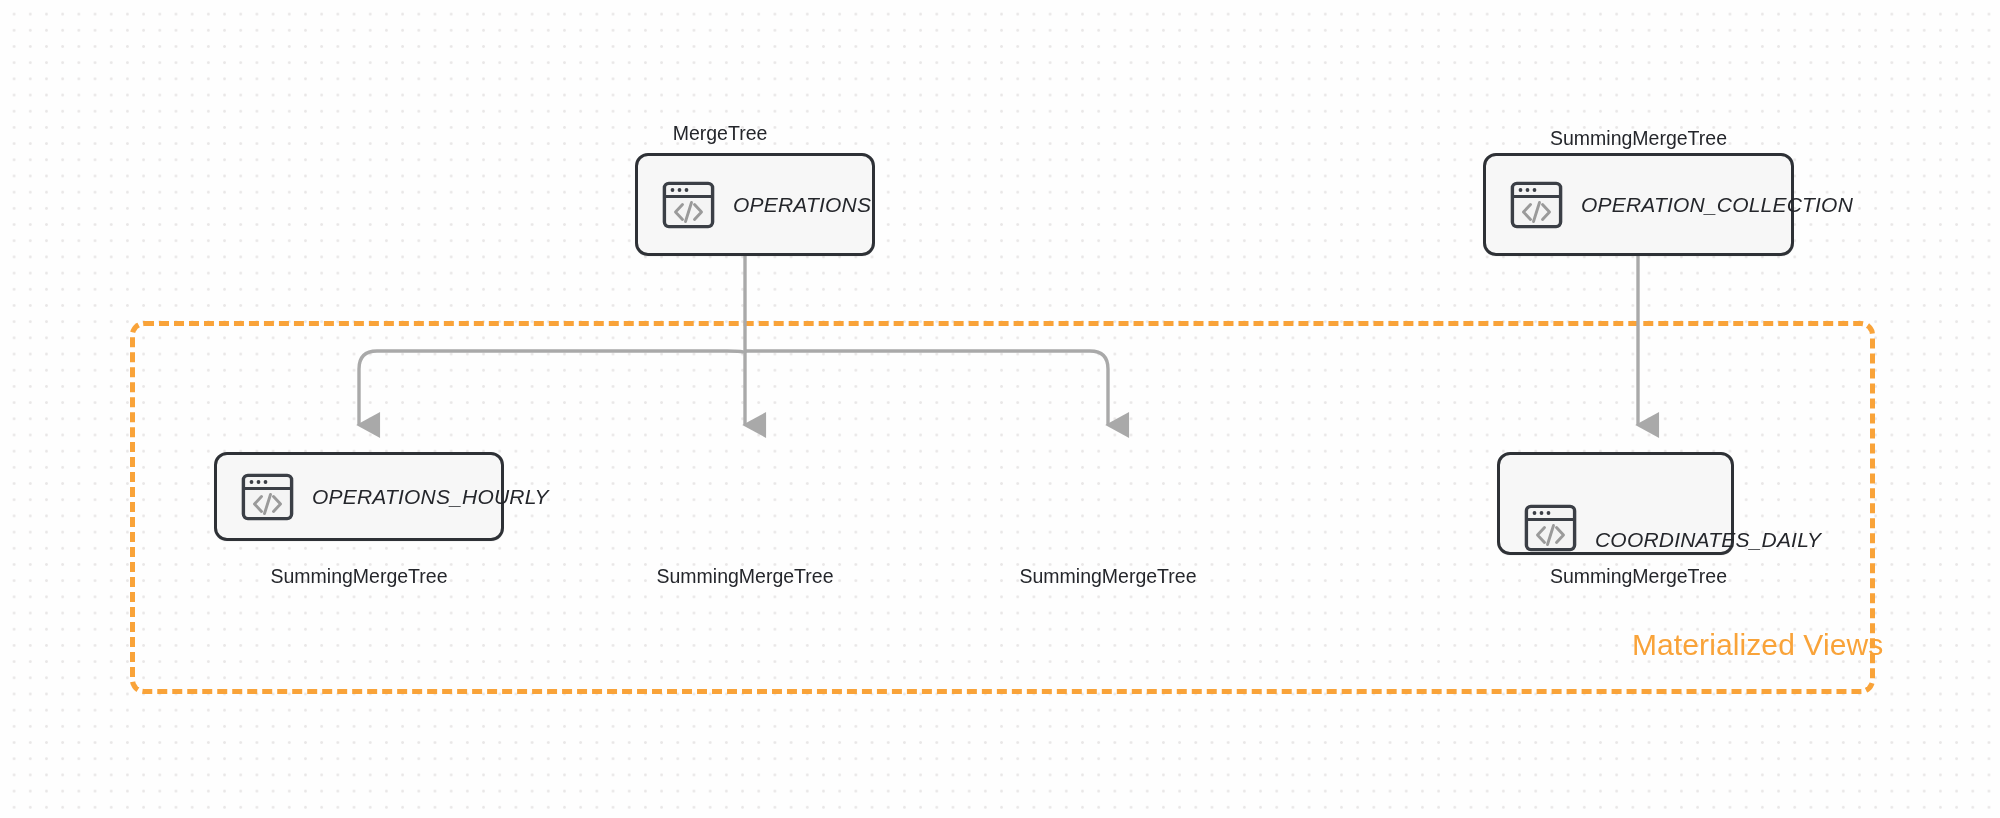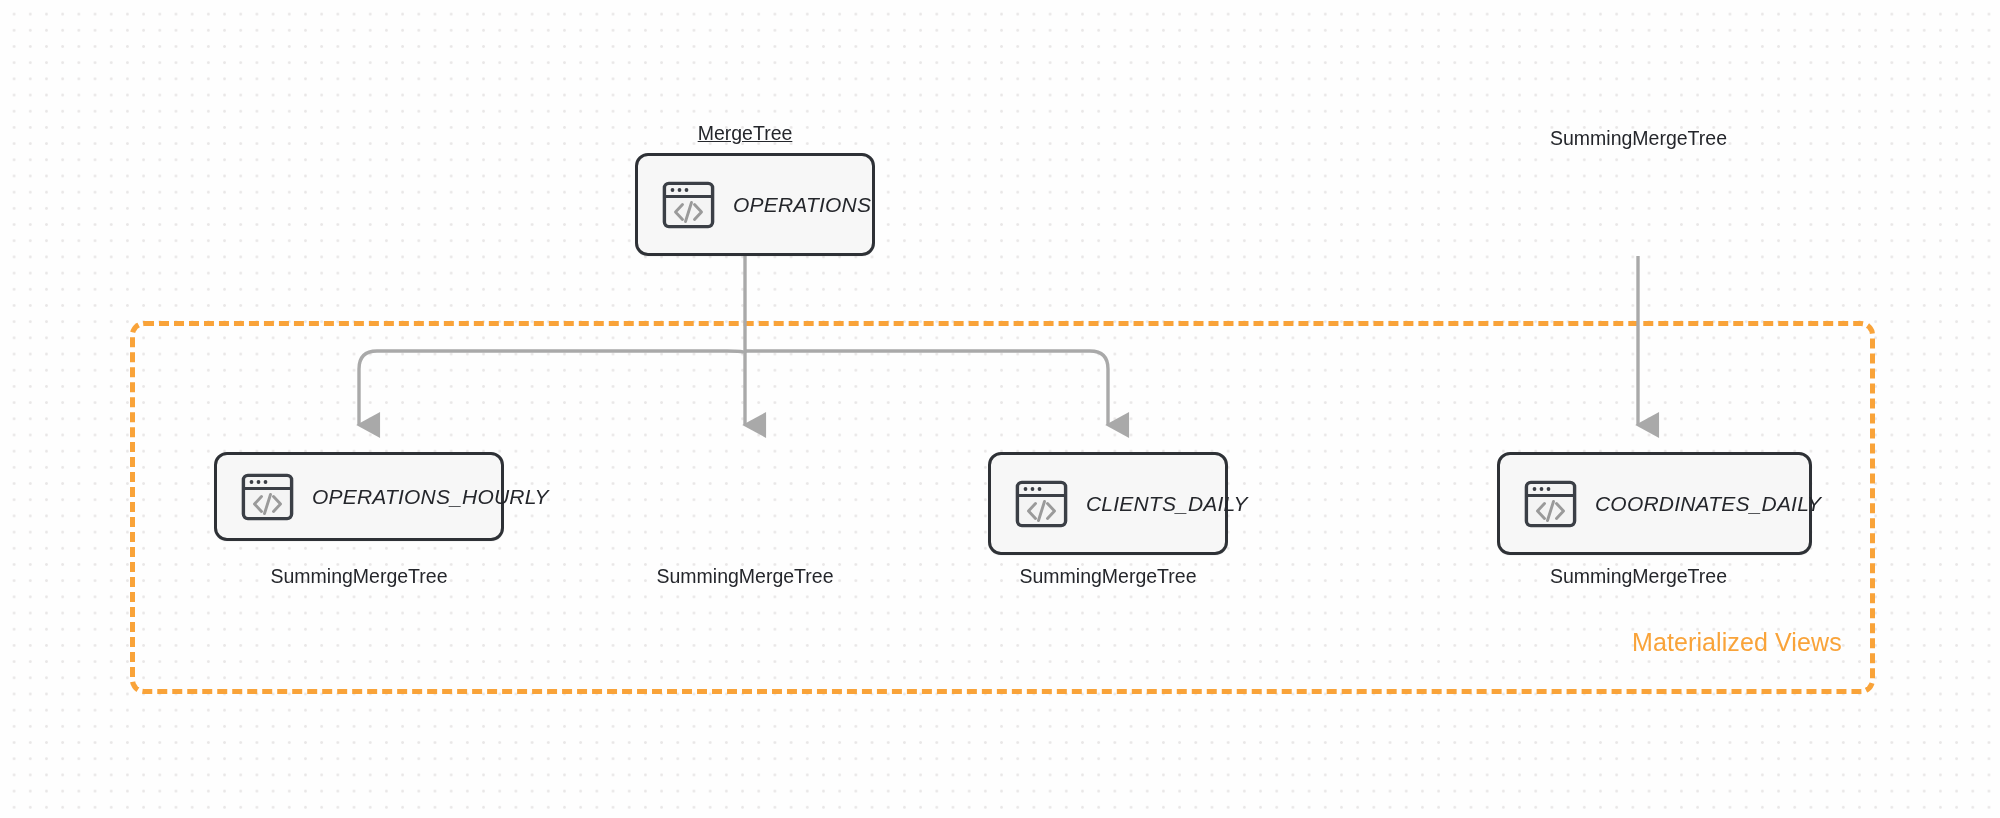--- a/index.html
+++ b/index.html
@@ -32,21 +32,21 @@
   .group-box {
     position: absolute;
     box-sizing: border-box;
     border: 5px dashed #F9A339;
     border-radius: 14px;
     background: transparent;
   }
   .group-label {
     position: absolute;
     color: #F9A339;
-    font-size: 25px;
+    font-size: 30px;
     letter-spacing: 0.1px;
     white-space: nowrap;
   }
 
   
   .node {
     position: absolute;
     box-sizing: border-box;
     background: #F7F7F7;
     border: 3.5px solid #2E3136;
@@ -97,78 +97,78 @@
 
     <path d="M 745 351 L 745 353 Q 745 351 727 351 L 377 351 Q 359 351 359 369 L 359 425" fill="none" stroke="#A9A9A9" stroke-width="3.4" stroke-linecap="butt" marker-end="url(#arrowhead)"></path>
 
     <path d="M 745 351 L 745 425" fill="none" stroke="#A9A9A9" stroke-width="3.4" stroke-linecap="butt" marker-end="url(#arrowhead)"></path>
 
     <path d="M 745 351 Q 745 351 763 351 L 1090 351 Q 1108 351 1108 369 L 1108 425" fill="none" stroke="#A9A9A9" stroke-width="3.4" stroke-linecap="butt" marker-end="url(#arrowhead)"></path>
 
     <path d="M 1638 256 L 1638 425" fill="none" stroke="#A9A9A9" stroke-width="3.4" stroke-linecap="butt" marker-end="url(#arrowhead)"></path>
   </svg>
 
-  <div class="node-caption" style="left:635px; top:122px; width:220px;text-decoration:underline;">MergeTree</div>
+  <div class="node-caption" style="left:610px; top:122px; width:220px;">MergeTree</div>
 
   <div class="node" style="left:635px; top:153px; width:240px; height:103px;">
     <span class="node-icon">
       <svg viewBox="0 0 53 48" xmlns="http://www.w3.org/2000/svg">
         <rect x="2.4" y="2.4" width="48.2" height="43.2" rx="4.5" fill="#F4F4F4" stroke="#3B3F46" stroke-width="3.4"></rect>
         <line x1="2.4" y1="15.5" x2="50.6" y2="15.5" stroke="#3B3F46" stroke-width="3.2"></line>
         <circle cx="10.5" cy="9" r="1.9" fill="#3B3F46"></circle>
         <circle cx="17.5" cy="9" r="1.9" fill="#3B3F46"></circle>
         <circle cx="24.5" cy="9" r="1.9" fill="#3B3F46"></circle>
         <path d="M 20.5 23.5 L 13.5 31 L 20.5 38.5" fill="none" stroke="#9A9A9A" stroke-width="2.9" stroke-linecap="round" stroke-linejoin="round"></path>
         <path d="M 32.5 23.5 L 39.5 31 L 32.5 38.5" fill="none" stroke="#9A9A9A" stroke-width="2.9" stroke-linecap="round" stroke-linejoin="round"></path>
         <line x1="29.5" y1="21.5" x2="23.5" y2="40.5" stroke="#9A9A9A" stroke-width="2.9" stroke-linecap="round"></line>
       </svg>
     </span>
     <span class="node-title">OPERATIONS</span>
   </div>
 
   <div class="node-caption" style="left:1483px; top:127px; width:311px;">SummingMergeTree</div>
 
+  <div class="node" style="left:1483px; top:153px; width:311px; height:103px;">
+    <span class="node-icon">
+      <svg viewBox="0 0 53 48" xmlns="http://www.w3.org/2000/svg">
+        <rect x="2.4" y="2.4" width="48.2" height="43.2" rx="4.5" fill="#F4F4F4" stroke="#3B3F46" stroke-width="3.4"></rect>
+        <line x1="2.4" y1="15.5" x2="50.6" y2="15.5" stroke="#3B3F46" stroke-width="3.2"></line>
+        <circle cx="10.5" cy="9" r="1.9" fill="#3B3F46"></circle>
+        <circle cx="17.5" cy="9" r="1.9" fill="#3B3F46"></circle>
+        <circle cx="24.5" cy="9" r="1.9" fill="#3B3F46"></circle>
+        <path d="M 20.5 23.5 L 13.5 31 L 20.5 38.5" fill="none" stroke="#9A9A9A" stroke-width="2.9" stroke-linecap="round" stroke-linejoin="round"></path>
+        <path d="M 32.5 23.5 L 39.5 31 L 32.5 38.5" fill="none" stroke="#9A9A9A" stroke-width="2.9" stroke-linecap="round" stroke-linejoin="round"></path>
+        <line x1="29.5" y1="21.5" x2="23.5" y2="40.5" stroke="#9A9A9A" stroke-width="2.9" stroke-linecap="round"></line>
+      </svg>
+    </span>
+    <span class="node-title">OPERATION_COLLECTION</span>
+  </div>
 
   <div class="node" style="left:214px; top:452px; width:290px; height:89px;">
     <span class="node-icon">
       <svg viewBox="0 0 53 48" xmlns="http://www.w3.org/2000/svg">
         <rect x="2.4" y="2.4" width="48.2" height="43.2" rx="4.5" fill="#F4F4F4" stroke="#3B3F46" stroke-width="3.4"></rect>
         <line x1="2.4" y1="15.5" x2="50.6" y2="15.5" stroke="#3B3F46" stroke-width="3.2"></line>
         <circle cx="10.5" cy="9" r="1.9" fill="#3B3F46"></circle>
         <circle cx="17.5" cy="9" r="1.9" fill="#3B3F46"></circle>
         <circle cx="24.5" cy="9" r="1.9" fill="#3B3F46"></circle>
         <path d="M 20.5 23.5 L 13.5 31 L 20.5 38.5" fill="none" stroke="#9A9A9A" stroke-width="2.9" stroke-linecap="round" stroke-linejoin="round"></path>
         <path d="M 32.5 23.5 L 39.5 31 L 32.5 38.5" fill="none" stroke="#9A9A9A" stroke-width="2.9" stroke-linecap="round" stroke-linejoin="round"></path>
         <line x1="29.5" y1="21.5" x2="23.5" y2="40.5" stroke="#9A9A9A" stroke-width="2.9" stroke-linecap="round"></line>
       </svg>
     </span>
     <span class="node-title">OPERATIONS_HOURLY</span>
   </div>
   <div class="node-caption" style="left:214px; top:565px; width:290px;">SummingMergeTree</div>
 
   <div class="node-caption" style="left:610px; top:565px; width:270px;">SummingMergeTree</div>
 
-  <div class="node" style="left:988px; top:452px; width:240px; height:103px;">
-    <span class="node-icon">
-      <svg viewBox="0 0 53 48" xmlns="http://www.w3.org/2000/svg">
-        <rect x="2.4" y="2.4" width="48.2" height="43.2" rx="4.5" fill="#F4F4F4" stroke="#3B3F46" stroke-width="3.4"></rect>
-        <line x1="2.4" y1="15.5" x2="50.6" y2="15.5" stroke="#3B3F46" stroke-width="3.2"></line>
-        <circle cx="10.5" cy="9" r="1.9" fill="#3B3F46"></circle>
-        <circle cx="17.5" cy="9" r="1.9" fill="#3B3F46"></circle>
-        <circle cx="24.5" cy="9" r="1.9" fill="#3B3F46"></circle>
-        <path d="M 20.5 23.5 L 13.5 31 L 20.5 38.5" fill="none" stroke="#9A9A9A" stroke-width="2.9" stroke-linecap="round" stroke-linejoin="round"></path>
-        <path d="M 32.5 23.5 L 39.5 31 L 32.5 38.5" fill="none" stroke="#9A9A9A" stroke-width="2.9" stroke-linecap="round" stroke-linejoin="round"></path>
-        <line x1="29.5" y1="21.5" x2="23.5" y2="40.5" stroke="#9A9A9A" stroke-width="2.9" stroke-linecap="round"></line>
-      </svg>
-    </span>
-    <span class="node-title">CLIENTS_DAILY</span>
-  </div>
   <div class="node-caption" style="left:988px; top:565px; width:240px;">SummingMergeTree</div>
 
-  <div class="node" style="left:1497px; top:452px; width:315px; height:103px;">
+  <div class="node" style="left:1497px; top:452px; width:237px; height:103px;align-items:flex-end;">
     <span class="node-icon">
       <svg viewBox="0 0 53 48" xmlns="http://www.w3.org/2000/svg">
         <rect x="2.4" y="2.4" width="48.2" height="43.2" rx="4.5" fill="#F4F4F4" stroke="#3B3F46" stroke-width="3.4"></rect>
         <line x1="2.4" y1="15.5" x2="50.6" y2="15.5" stroke="#3B3F46" stroke-width="3.2"></line>
         <circle cx="10.5" cy="9" r="1.9" fill="#3B3F46"></circle>
         <circle cx="17.5" cy="9" r="1.9" fill="#3B3F46"></circle>
         <circle cx="24.5" cy="9" r="1.9" fill="#3B3F46"></circle>
         <path d="M 20.5 23.5 L 13.5 31 L 20.5 38.5" fill="none" stroke="#9A9A9A" stroke-width="2.9" stroke-linecap="round" stroke-linejoin="round"></path>
         <path d="M 32.5 23.5 L 39.5 31 L 32.5 38.5" fill="none" stroke="#9A9A9A" stroke-width="2.9" stroke-linecap="round" stroke-linejoin="round"></path>
         <line x1="29.5" y1="21.5" x2="23.5" y2="40.5" stroke="#9A9A9A" stroke-width="2.9" stroke-linecap="round"></line>

